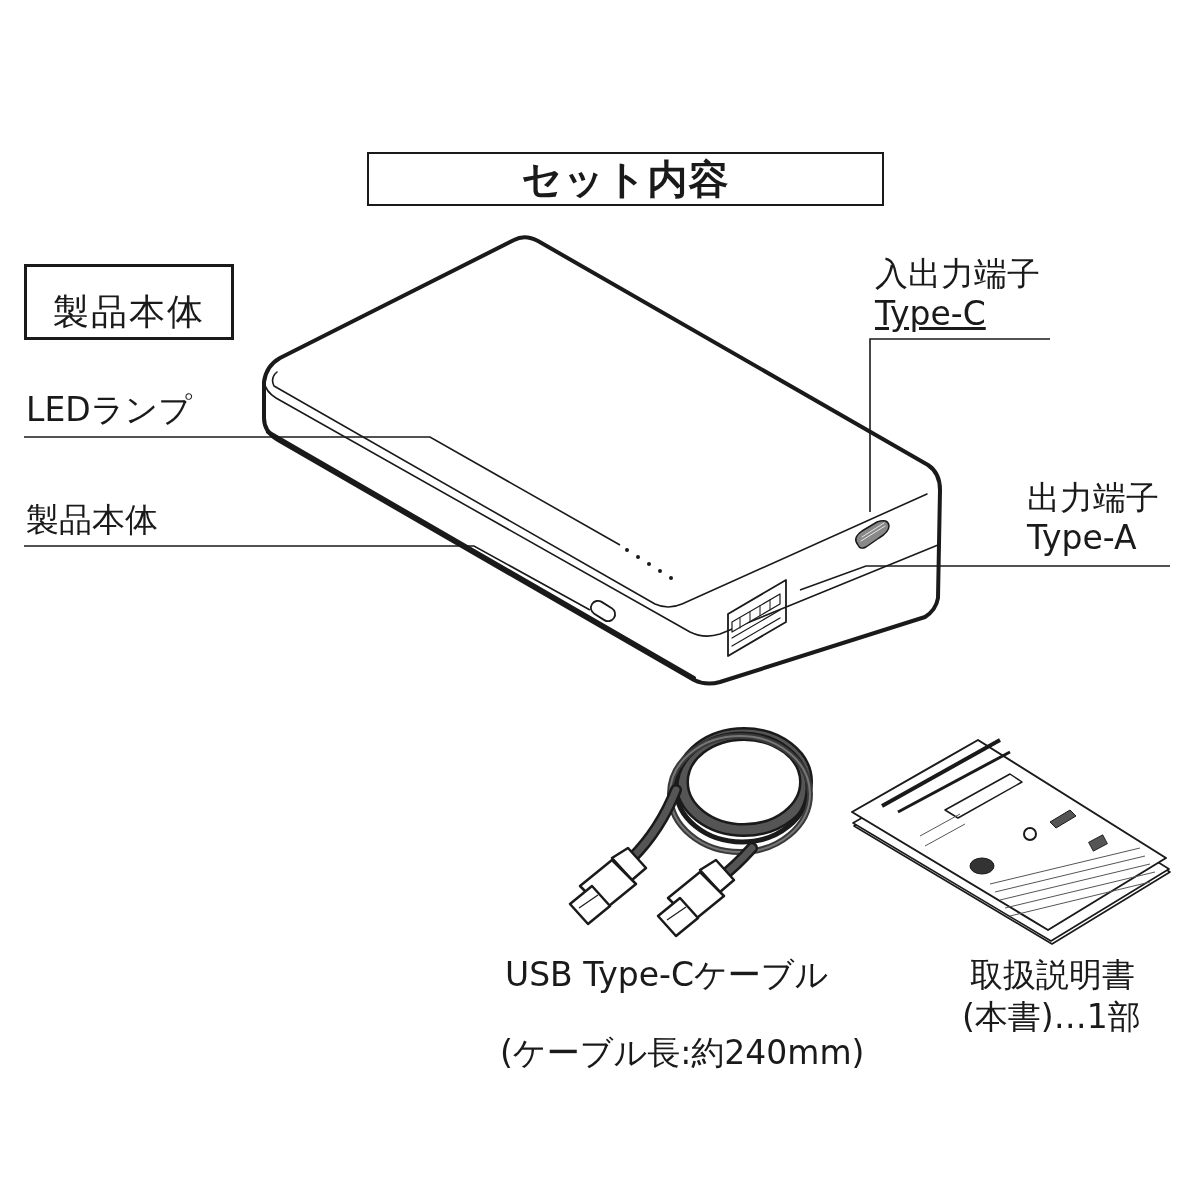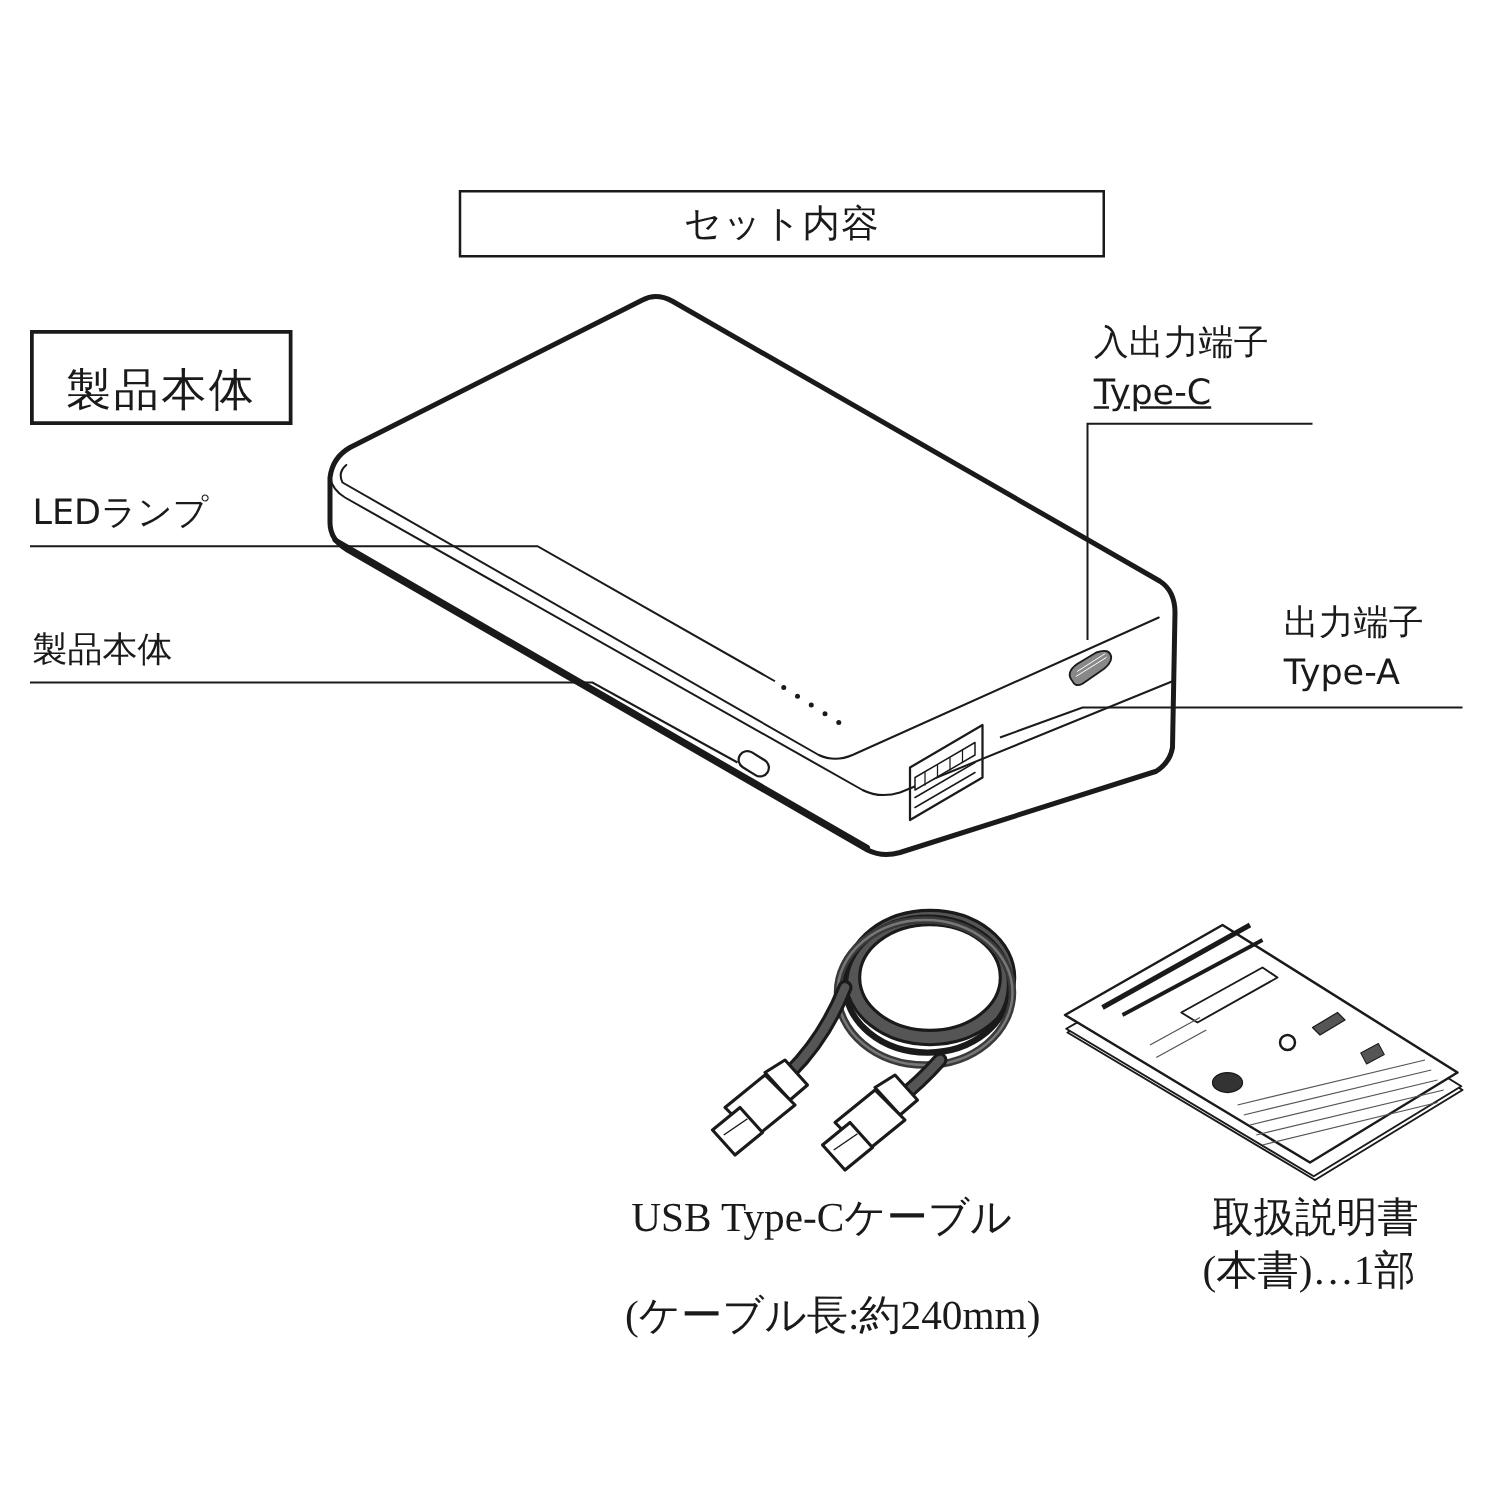--- a/index.html
+++ b/index.html
@@ -1,26 +1,26 @@
 <!DOCTYPE html>
 <html><head>
 <meta charset="utf-8">
 <style>
   html, body { margin:0; padding:0; background:#ffffff; }
   body { width:1200px; height:1200px; position:relative; overflow:hidden;
          font-family: "DejaVu Sans", "Liberation Sans", sans-serif; color:#1a1a1a; }
   .abs { position:absolute; }
   .title-box { left:367px; top:152px; width:513px; height:50px; border:2.5px solid #1a1a1a;
                display:flex; align-items:center; justify-content:center; box-sizing:content-box; }
-  .title-text { font-weight:normal; font-size:30px; letter-spacing:1px; }
+  .title-text { font-weight:bold; font-size:40px; letter-spacing:1px; }
   .body-box { left:24px; top:264px; width:204px; height:70px; border:3px solid #1a1a1a;
               display:flex; align-items:flex-end; justify-content:center; }
   .body-text { font-size:36px; letter-spacing:2px; }
-  .label { font-size:28px; line-height:40px; white-space:nowrap; }
-  .label-sm { font-size:33px; line-height:42px; white-space:nowrap;font-family:Liberation Serif, serif; }
+  .label { font-size:33px; line-height:40px; white-space:nowrap; }
+  .label-sm { font-size:33px; line-height:42px; white-space:nowrap; }
   svg.art { position:absolute; left:0; top:0; }
 </style>
 </head>
 <body>
 
 <svg class="art" width="1200" height="1200" viewBox="0 0 1200 1200">
 
   <g fill="none" stroke="#1a1a1a" stroke-linejoin="round" stroke-linecap="round">
 
     <path d="M514,240 Q525,234 538,241 L928,465 Q940,473 940,490 L938,598 Q936,610 925,617 L720,682 Q706,686 694,680 L278,440 Q264,432 264,418 L264,382 Q266,366 280,358 Z" stroke-width="4"></path>

